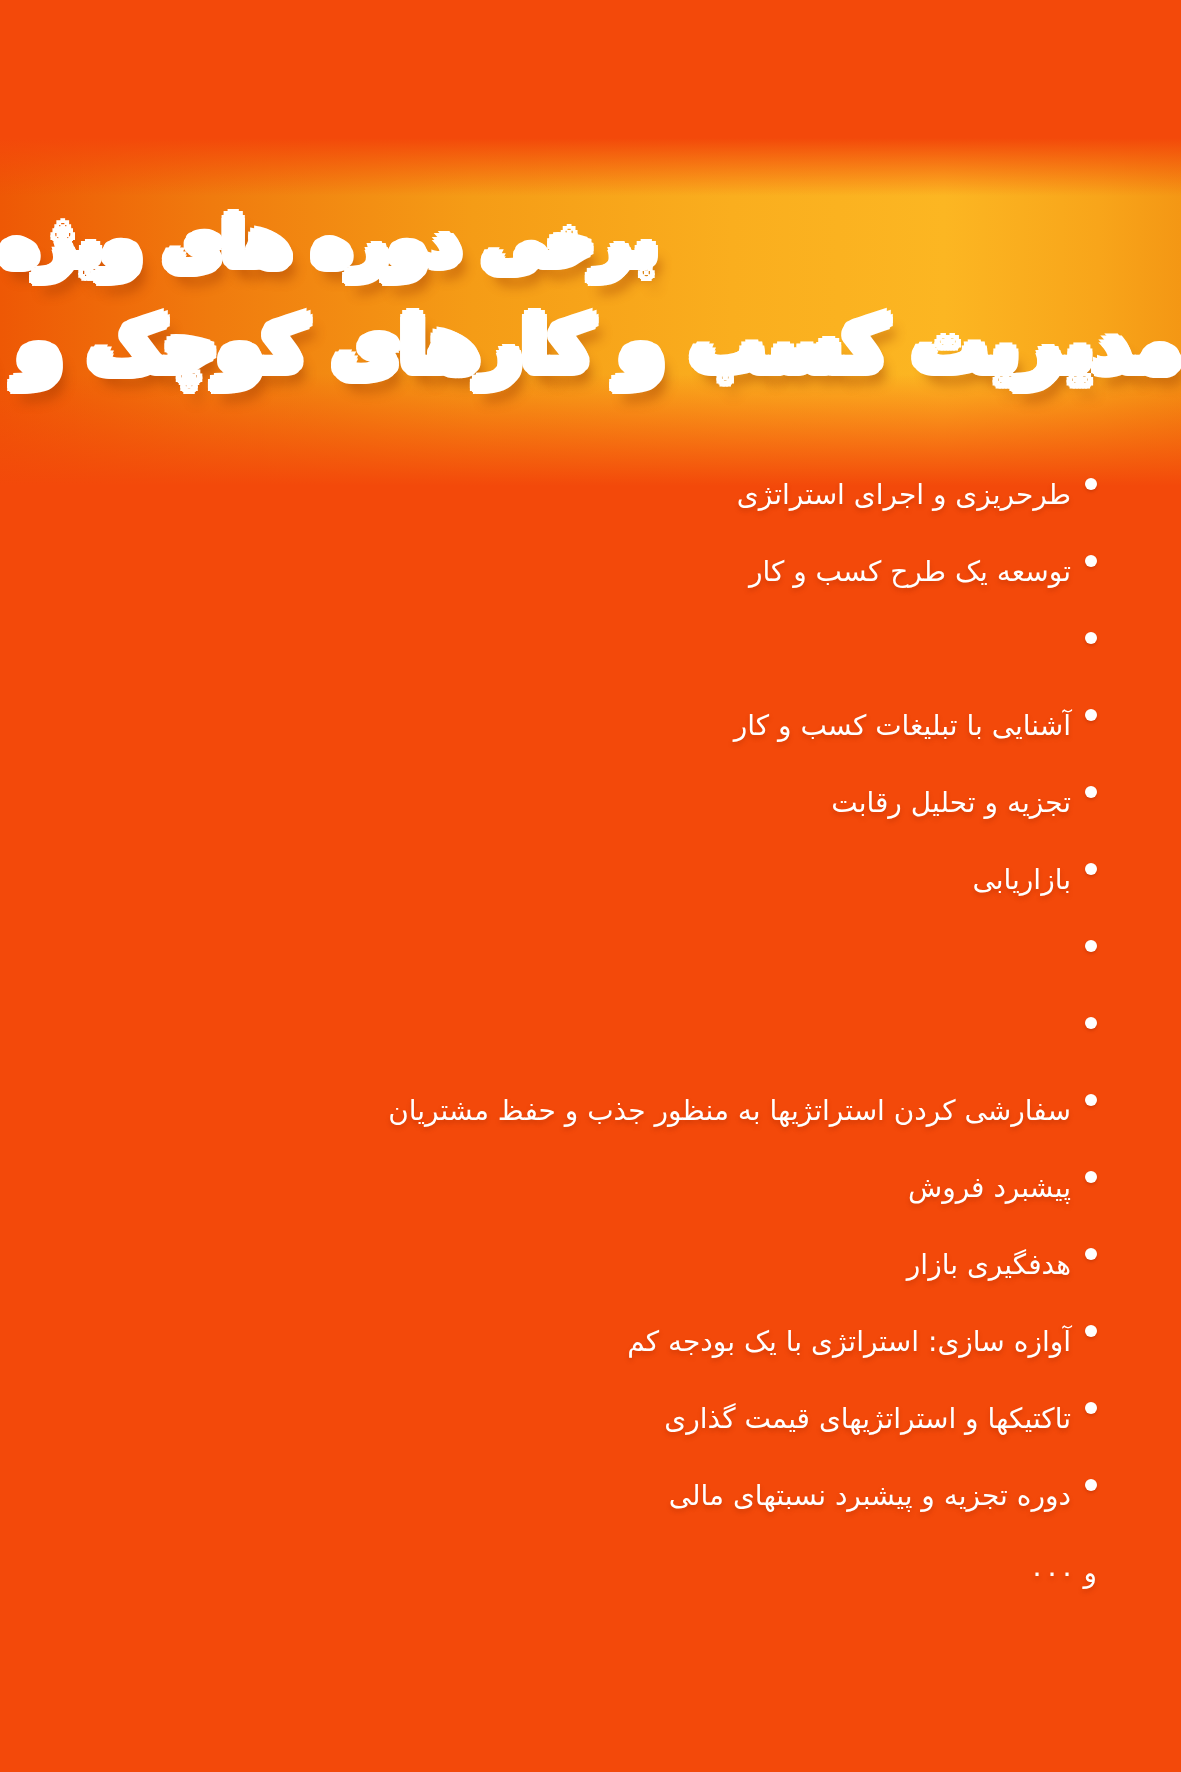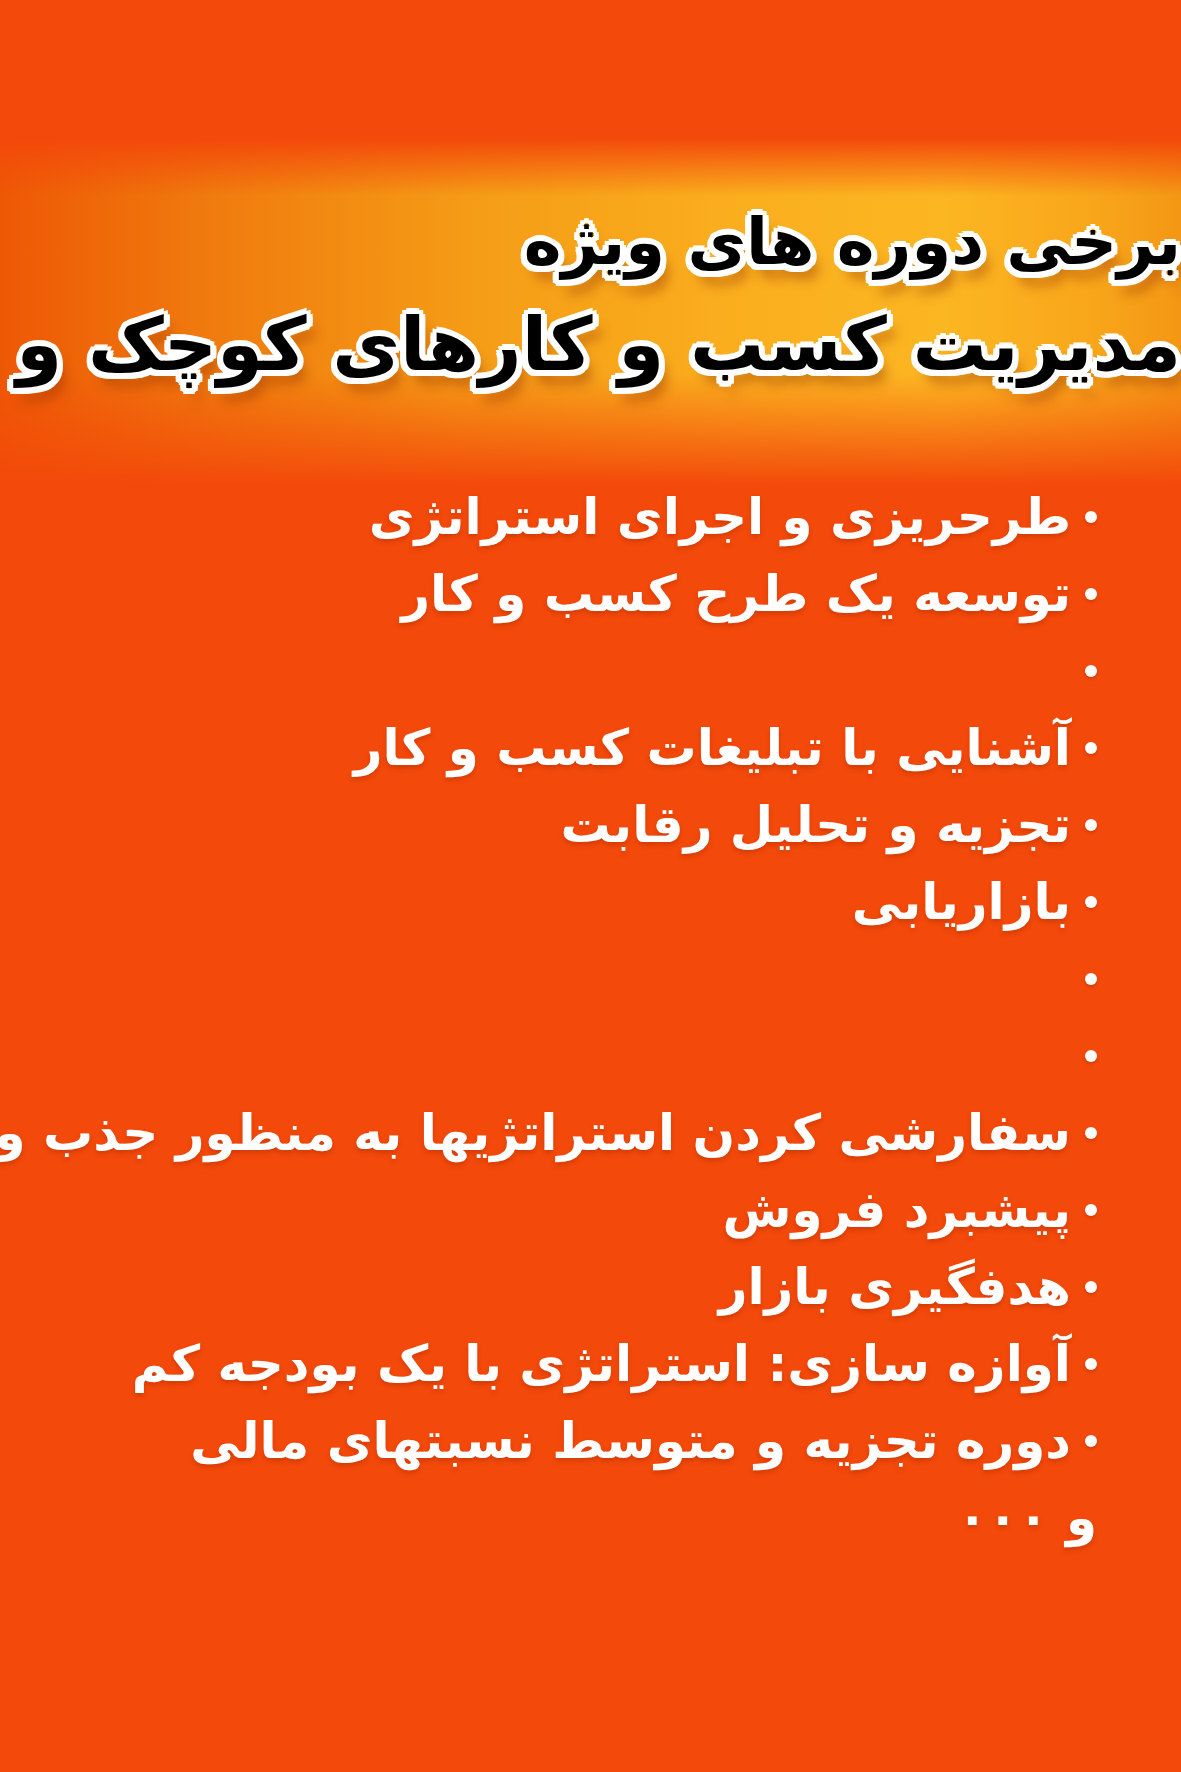--- a/index.html
+++ b/index.html
@@ -50,23 +50,23 @@
     height: 112px;
     background: linear-gradient(to top, #F3490A, rgba(243,73,10,0));
   }
 
   
   .title {
     position: absolute;
     top: 190px;
     left: 0;
     right: 0;
-    text-align: right;
+    text-align: left;
     direction: rtl;
-    color: #000000;
+    color: #ffffff;
     font-weight: bold;
   }
   .title-line {
     white-space: nowrap;
     text-shadow:
       -6px 0 0 #fff, 6px 0 0 #fff, 0 -6px 0 #fff, 0 6px 0 #fff,
       -4px -4px 0 #fff, 4px -4px 0 #fff, -4px 4px 0 #fff, 4px 4px 0 #fff,
       -6px 3px 0 #fff, 6px 3px 0 #fff, -3px 6px 0 #fff, 3px 6px 0 #fff,
       8px 14px 12px rgba(150, 50, 0, 0.45);
   }
@@ -83,25 +83,24 @@
   .list {
     position: absolute;
     top: 478px;
     right: 84px;
     left: 30px;
     direction: rtl;
   }
   .item {
     height: 77px;
     display: flex;
-    align-items: center;
     justify-content: flex-start; 
     color: #FFFFFF;
-    font-weight: bold;
-    font-size: 50px;
+    font-weight: normal;
+    font-size: 28px;
     white-space: nowrap;
   }
   .bullet {
     flex: 0 0 auto;
     width: 12px;
     height: 12px;
     border-radius: 50%;
     background: #FFFFFF;
     margin-left: 14px; 
     box-shadow: 0 2px 3px rgba(160, 40, 0, 0.35);
@@ -166,20 +165,24 @@
     <div class="item">
       <span class="bullet"></span>
       <span class="item-text">هدفگیری بازار</span>
     </div>
     <div class="item">
       <span class="bullet"></span>
       <span class="item-text">آوازه سازی: استراتژی با یک بودجه کم</span>
     </div>
     <div class="item">
       <span class="bullet"></span>
-      <span class="item-text">دوره تجزیه و متوسط نسبتهای مالی</span>
+      <span class="item-text">تاکتیکها و استراتژیهای قیمت گذاری</span>
+    </div>
+    <div class="item">
+      <span class="bullet"></span>
+      <span class="item-text">دوره تجزیه و پیشبرد نسبتهای مالی</span>
     </div>
     <div class="item no-bullet">
       <span class="item-text">و ۰۰۰</span>
     </div>
   </div>
 
 </div>
 
 </body></html>

